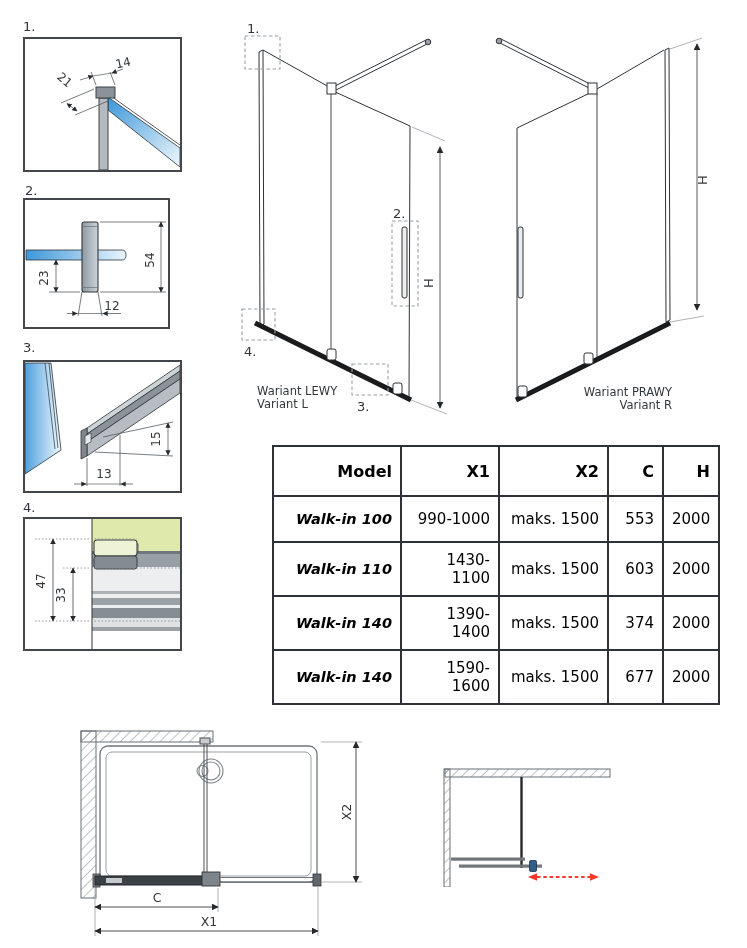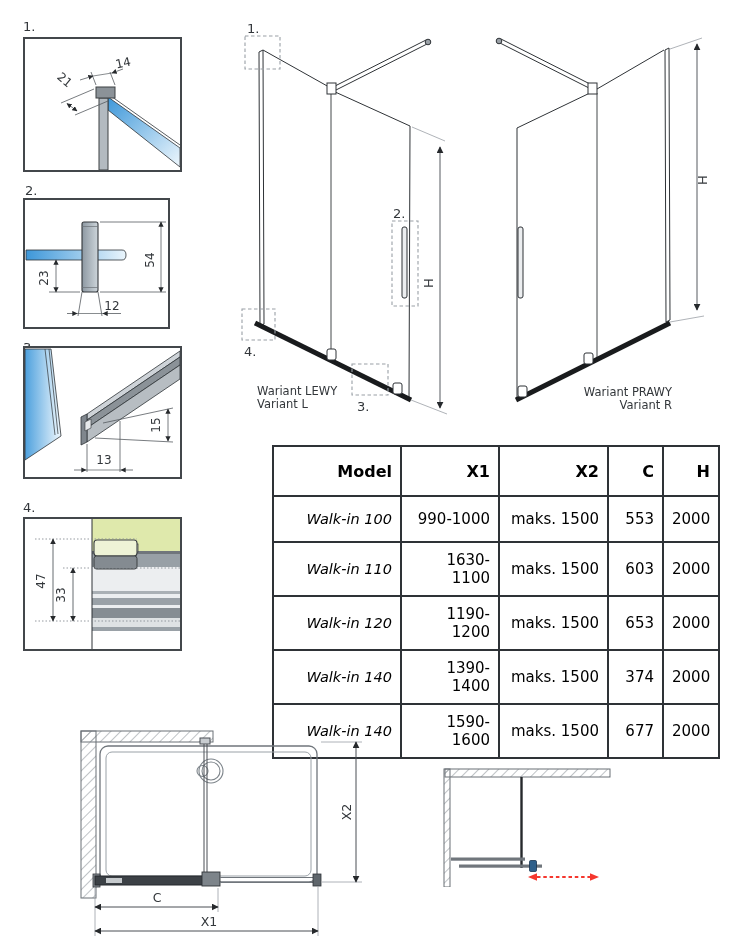--- a/index.html
+++ b/index.html
@@ -11,21 +11,21 @@
   .dbox svg{display:block;}
   svg text{font-family:"DejaVu Sans",sans-serif;fill:#33373b;}
   .dim{font-size:12px;}
   .caption{font-size:11.5px;}
   .spec-table{position:absolute;left:272px;top:445px;border-collapse:collapse;
               table-layout:fixed;width:446px;background:#fff;}
   .spec-table th,.spec-table td{border:2px solid #2e3236;text-align:right;
               vertical-align:middle;padding:8px;font-size:15px;color:#000000;}
   .spec-table th{height:32px;font-size:16px;font-weight:bold;}
   .spec-table td{height:28px;}
-  .spec-table td.model{font-weight:normal;font-style:italic;font-size:14.5px;margin-top:47px;}
+  .spec-table td.model{font-weight:bold;font-style:italic;font-size:14.5px;margin-top:47px;}
   .th-red{color:#ed1c24;}
   .th-green{color:#41c24b;}
 </style>
 </head>
 <body>
 
 <div class="page">
 
   <div class="dlabel" style="left:23px;top:20px">1.</div>
   <div class="dbox" style="left:23px;top:37px;width:159px;height:135px">
@@ -98,21 +98,21 @@
         <line x1="96" y1="113.5" x2="78" y2="113.5" marker-end="url(#arrD2)"></line>
         <line x1="52" y1="113.5" x2="78" y2="113.5" stroke-width="0.7"></line>
       </g>
       <text class="dim" transform="translate(129,60) rotate(-90)" text-anchor="middle">54</text>
       <text class="dim" transform="translate(23,78) rotate(-90)" text-anchor="middle">23</text>
       <text class="dim" x="87" y="110" text-anchor="middle">12</text>
     </svg>
   </div>
 
   <div class="dlabel" style="left:23px;top:341px">3.</div>
-  <div class="dbox" style="left:23px;top:346px;width:159px;height:133px">
+  <div class="dbox" style="left:23px;top:360px;width:159px;height:133px">
     <svg width="155" height="129" viewBox="0 0 155 129">
       <defs>
         <linearGradient id="gd3" x1="0" y1="0" x2="1" y2="0">
           <stop offset="0" stop-color="#4da0dd"></stop>
             <stop offset="1" stop-color="#eef7fd"></stop>
         </linearGradient>
         <marker id="arrD3" viewBox="0 0 10 10" refX="9" refY="5" markerWidth="6.5" markerHeight="6.5" orient="auto-start-reverse">
           <path d="M0,0 L10,5 L0,10 Z" fill="#26292c"></path>
         </marker>
       </defs>
@@ -270,30 +270,23 @@
     <tbody>
         <tr>
           <td class="model">Walk-in 100</td>
           <td>990-1000</td>
           <td>maks. 1500</td>
           <td>553</td>
           <td>2000</td>
         </tr>
         <tr>
           <td class="model">Walk-in 110</td>
-          <td>1630-1100</td>
+          <td>1430-1100</td>
           <td>maks. 1500</td>
           <td>603</td>
-          <td>2000</td>
-        </tr>
-        <tr>
-          <td class="model">Walk-in 120</td>
-          <td>1190-1200</td>
-          <td>maks. 1500</td>
-          <td>653</td>
           <td>2000</td>
         </tr>
         <tr>
           <td class="model">Walk-in 140</td>
           <td>1390-1400</td>
           <td>maks. 1500</td>
           <td>374</td>
           <td>2000</td>
         </tr>
         <tr>

